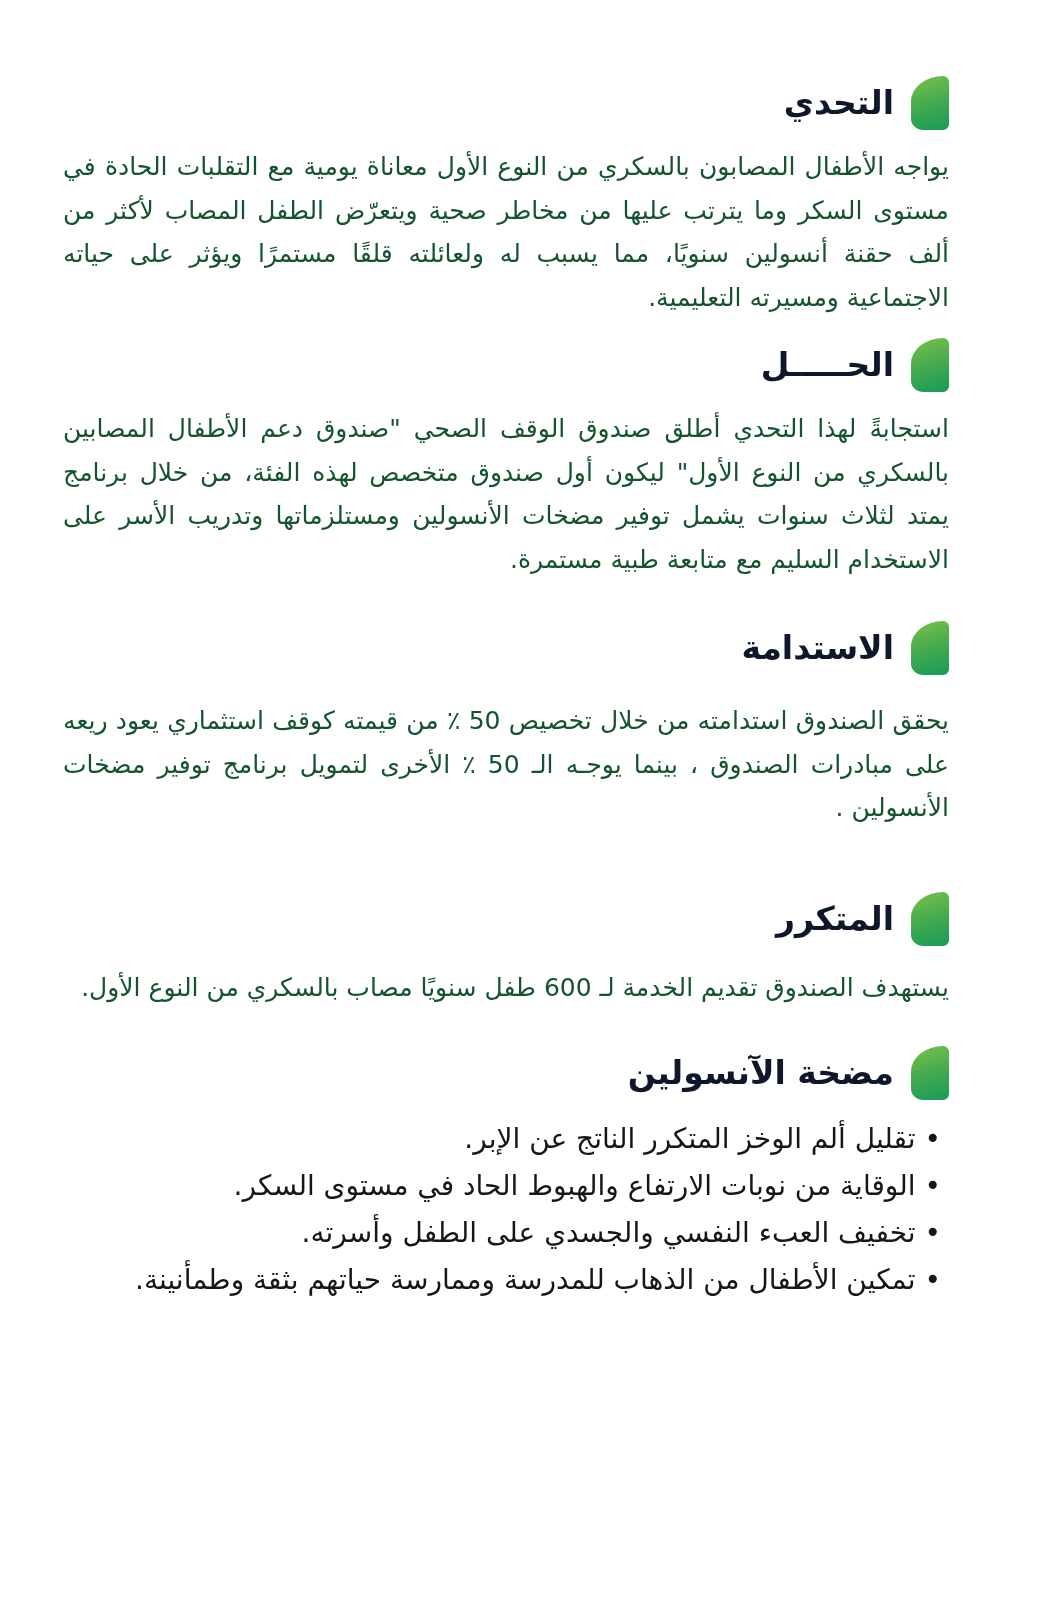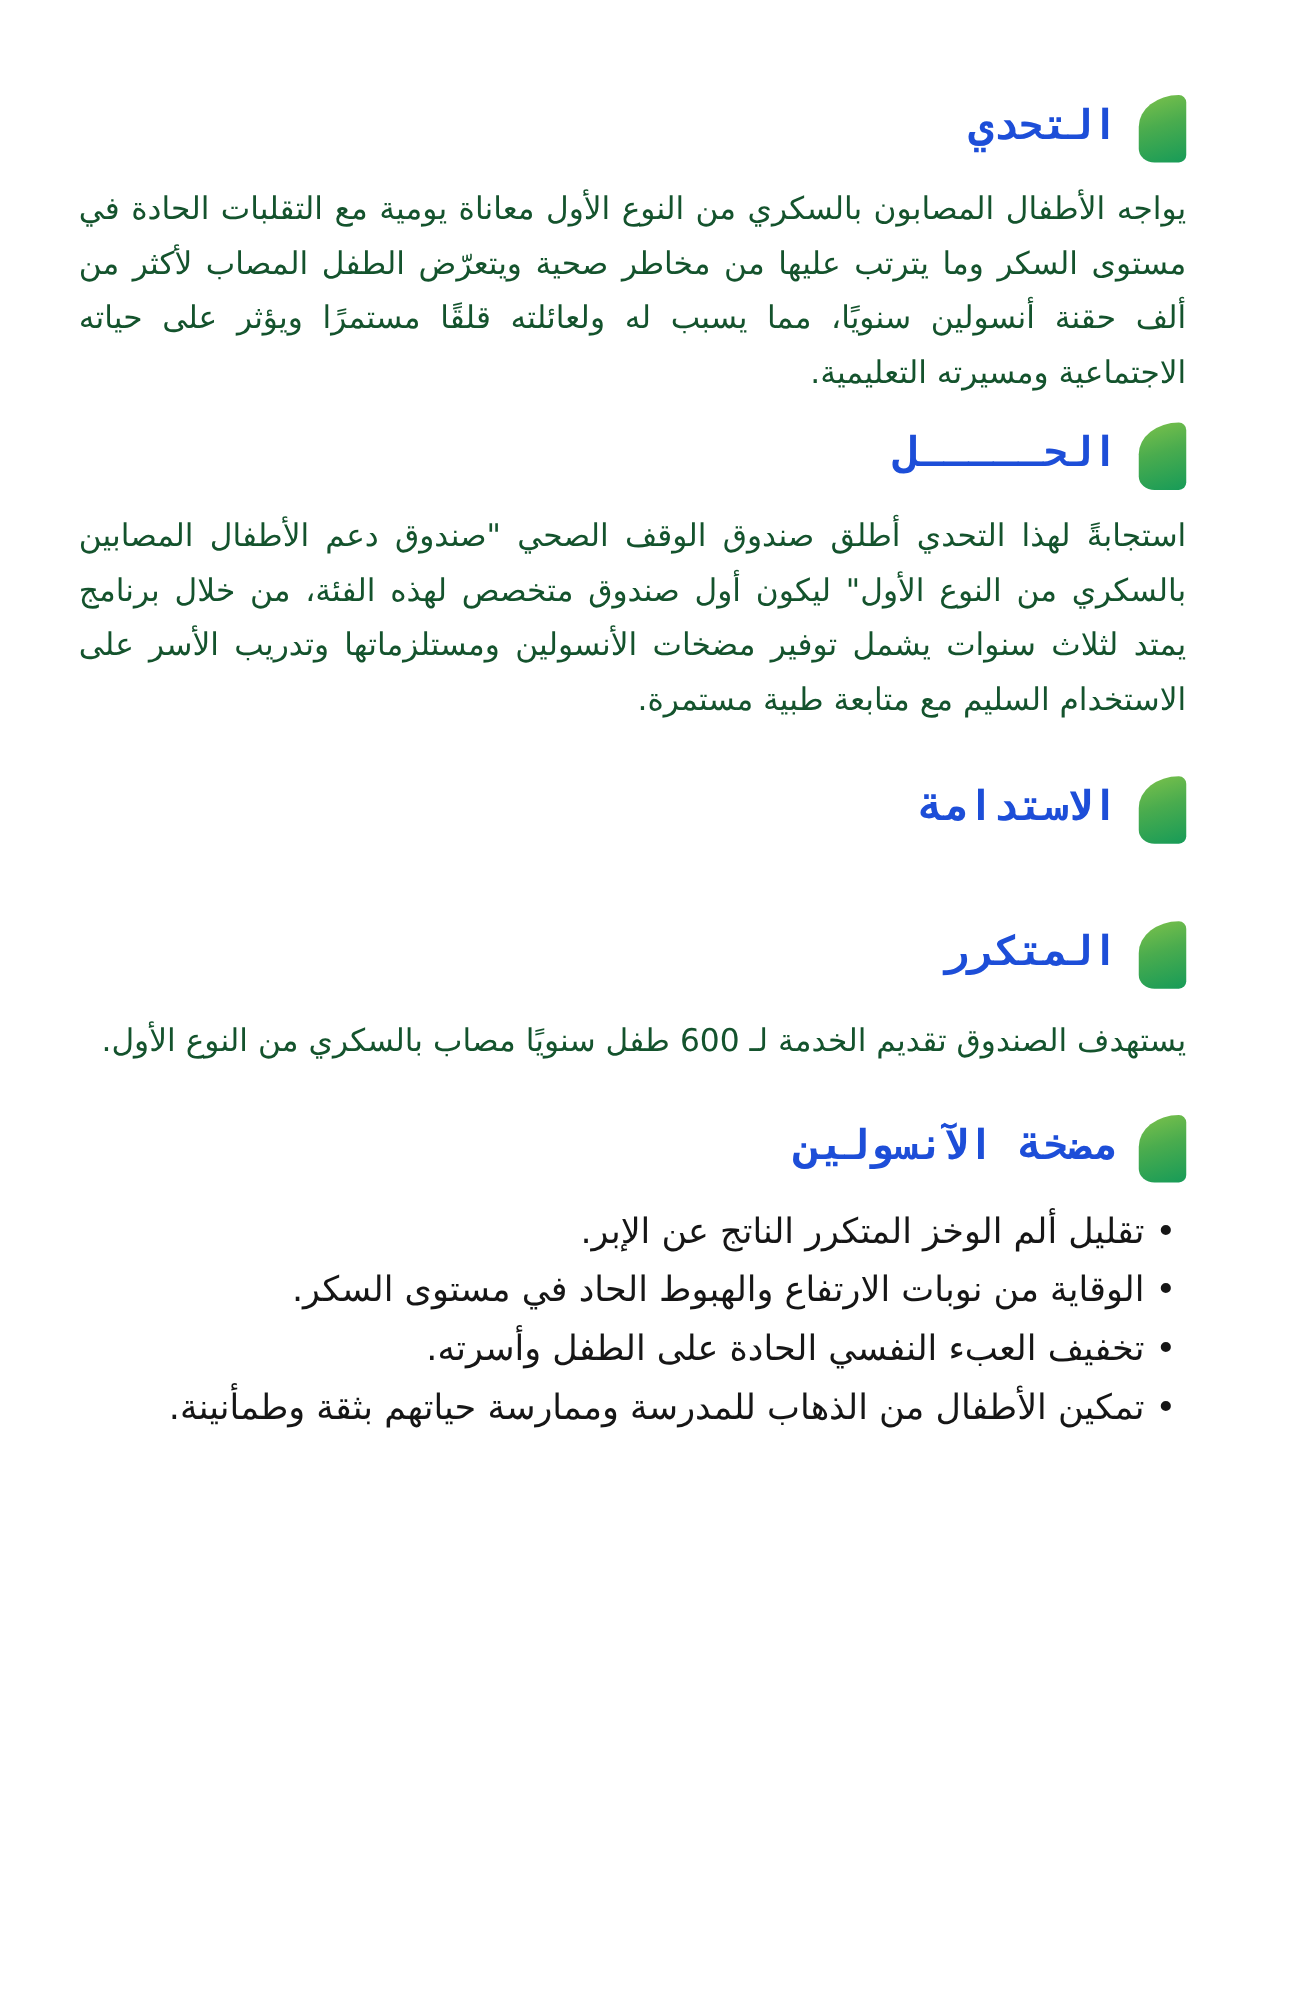--- a/index.html
+++ b/index.html
@@ -30,24 +30,23 @@
     width: 38px;
     height: 54px;
     flex: 0 0 auto;
     background: linear-gradient(163deg, #7dc24b 0%, #4aac4e 45%, #179b58 100%);
     border-radius: 38px 7px 7px 15px / 30px 7px 7px 13px;
   }
 
   .section-title {
     font-size: 33px;
     font-weight: bold;
-    color: #1d4ed8;
+    color: #0f172a;
     letter-spacing: 0;
     line-height: 1.2;
-    font-family: Liberation Mono, monospace;
   }
 
   .section-body p {
     font-size: 25px;
     color: #14532d;
     line-height: 43.5px;
     text-align: justify;
     text-justify: inter-word;
   }
 
@@ -99,20 +98,23 @@
     <div class="section-body">
       <p>استجابةً لهذا التحدي أطلق صندوق الوقف الصحي "صندوق دعم الأطفال المصابين بالسكري من النوع الأول" ليكون أول صندوق متخصص لهذه الفئة، من خلال برنامج يمتد لثلاث سنوات يشمل توفير مضخات الأنسولين ومستلزماتها وتدريب الأسر على الاستخدام السليم مع متابعة طبية مستمرة.</p>
     </div>
   </section>
 
   <section class="section" id="sec-sustainability">
     <div class="section-header">
       <span class="leaf-icon"></span>
       <h2 class="section-title">الاستدامة</h2>
     </div>
+    <div class="section-body">
+      <p>يحقق الصندوق استدامته من خلال تخصيص 50 ٪ من قيمته كوقف استثماري يعود ريعه على مبادرات الصندوق ، بينما يوجـه الـ 50 ٪ الأخرى لتمويل برنامج توفير مضخات الأنسولين .</p>
+    </div>
   </section>
 
   <section class="section" id="sec-target">
     <div class="section-header">
       <span class="leaf-icon"></span>
       <h2 class="section-title">المتكرر</h2>
     </div>
     <div class="section-body">
       <p>يستهدف الصندوق تقديم الخدمة لـ  600 طفل سنويًا مصاب بالسكري من النوع الأول.</p>
     </div>
@@ -120,19 +122,19 @@
 
   <section class="section" id="sec-pump">
     <div class="section-header">
       <span class="leaf-icon"></span>
       <h2 class="section-title">مضخة الآنسولين</h2>
     </div>
     <div class="section-body">
       <ul class="bullet-list">
         <li>تقليل ألم الوخز المتكرر الناتج عن الإبر.</li>
         <li>الوقاية من نوبات الارتفاع والهبوط الحاد في مستوى السكر.</li>
-        <li>تخفيف العبء النفسي الحادة على الطفل وأسرته.</li>
+        <li>تخفيف العبء النفسي والجسدي على الطفل وأسرته.</li>
         <li>تمكين الأطفال من الذهاب للمدرسة وممارسة حياتهم بثقة وطمأنينة.</li>
       </ul>
     </div>
   </section>
 
 </div>
 
 </body></html>

